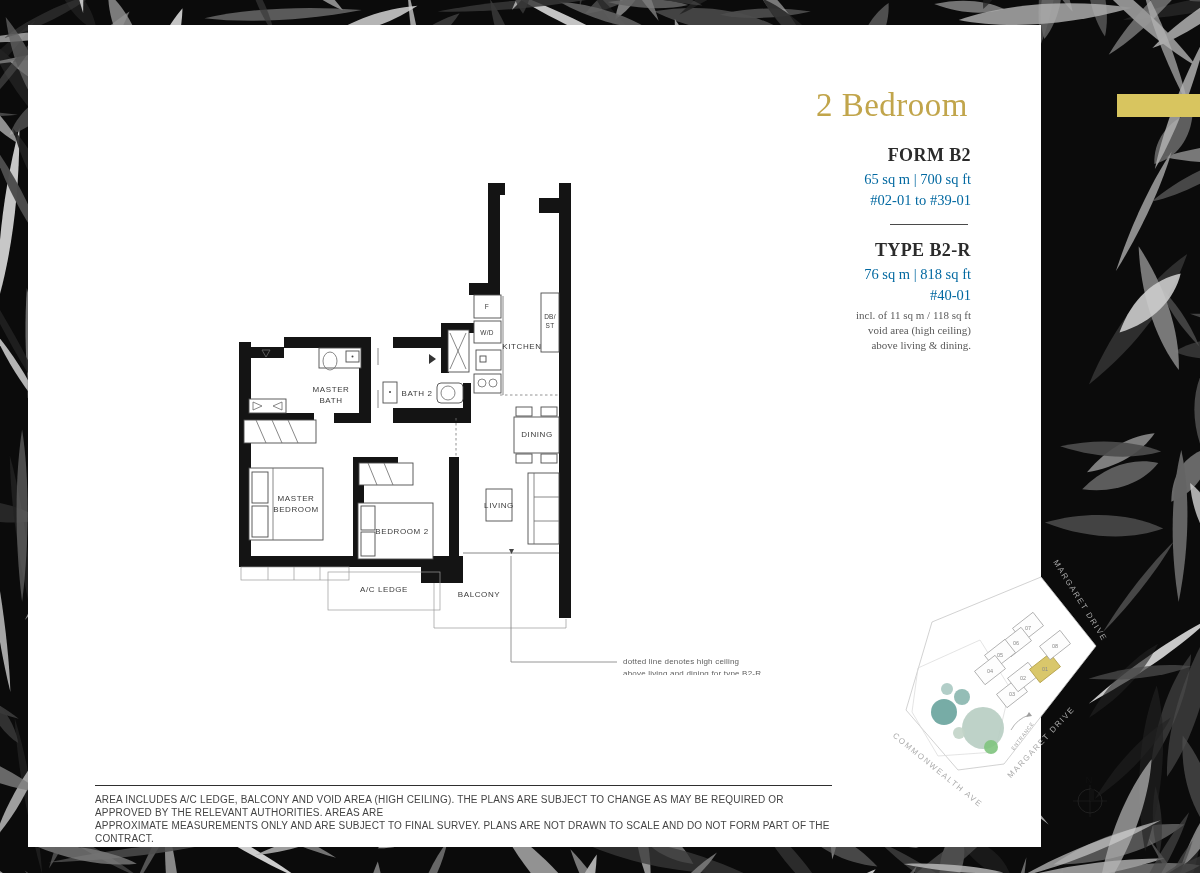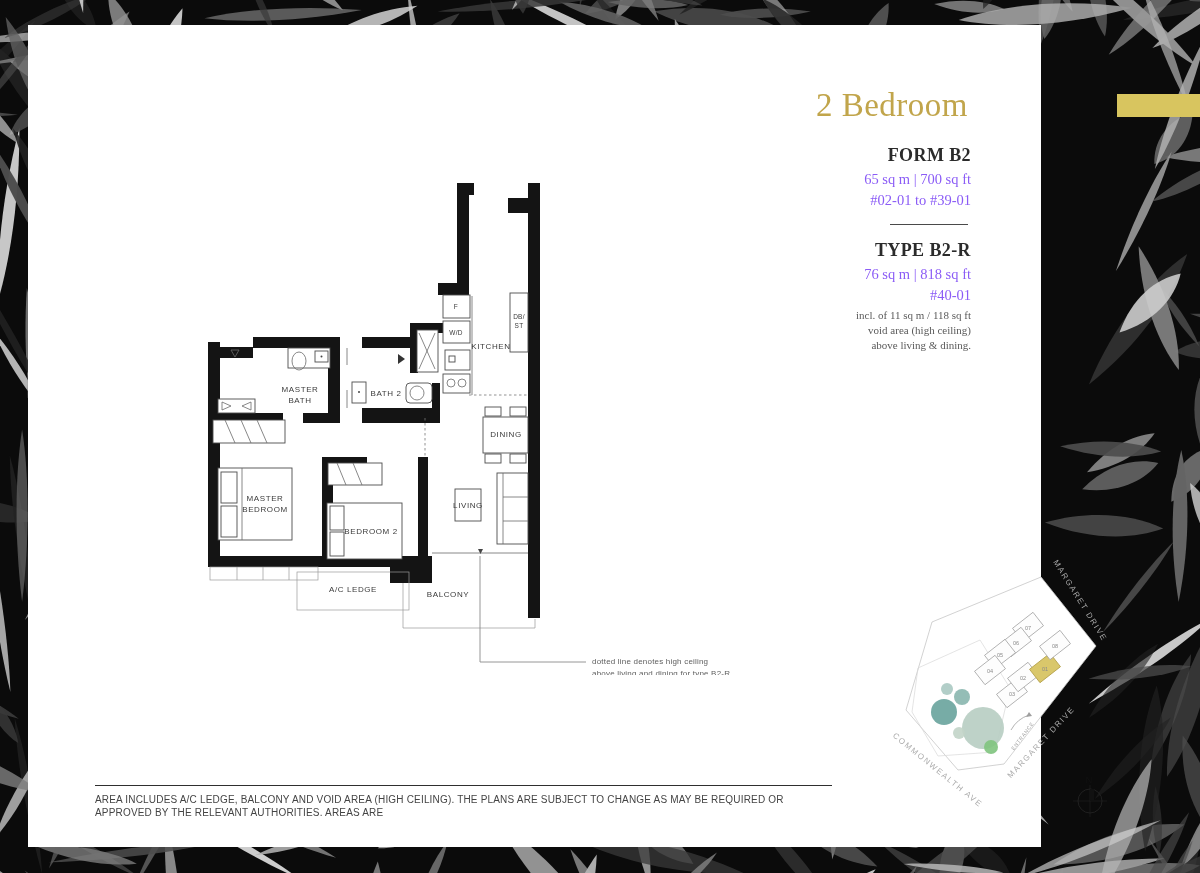--- a/index.html
+++ b/index.html
@@ -6,24 +6,24 @@
   #stage{position:relative;width:1200px;height:873px;overflow:hidden;background:#0b0b0b;
          font-family:"Liberation Sans",sans-serif;}
   #leafLayer{position:absolute;left:0;top:0;z-index:0;}
   #page{position:absolute;left:28px;top:25px;width:1013px;height:822px;background:#ffffff;z-index:2;}
   #goldBar{position:absolute;left:1117px;top:94px;width:83px;height:23px;background:#d8c55f;z-index:3;}
   .title{position:absolute;right:73px;top:62px;font-family:"Liberation Serif",serif;
          font-size:33px;color:#c1a54b;letter-spacing:.5px;white-space:nowrap;}
   .typecol{position:absolute;right:70px;top:120px;width:240px;text-align:right;
            font-family:"Liberation Serif",serif;color:#3a3a3a;}
   .typecol .tname{font-size:18px;font-weight:bold;color:#2b2b2b;letter-spacing:.4px;margin:0 0 5px 0;}
-  .typecol .tline{font-size:14.5px;margin:0 0 4px 0;color:#8b5cf6;}
+  .typecol .tline{font-size:14.5px;margin:0 0 4px 0;color:#0369a1;}
   .typecol .tdiv{border:0;border-top:1px solid #4a4a4a;width:78px;margin:15px 3px 15px auto;}
   .typecol .tnote{font-size:11px;line-height:15px;color:#5a5a5a;margin-top:0;}
-  #planWrap{position:absolute;left:152px;top:140px;}
+  #planWrap{position:absolute;left:183px;top:140px;}
   #mapWrap{position:absolute;left:852px;top:530px;}
   .wall{fill:#141414;}
   .thin{fill:none;stroke:#6a6a6a;stroke-width:0.8;}
   .thinlt{fill:none;stroke:#9a9a9a;stroke-width:0.7;}
   .furn{fill:#ffffff;stroke:#4d4d4d;stroke-width:0.9;}
   .dash{fill:none;stroke:#777;stroke-width:0.8;stroke-dasharray:2.5 2.5;}
   .lead{fill:none;stroke:#8a8a8a;stroke-width:0.9;}
   .lbl{font:8px "Liberation Sans",sans-serif;fill:#3a3a3a;letter-spacing:.6px;text-anchor:middle;}
   .lblS{font:6.5px "Liberation Sans",sans-serif;fill:#3a3a3a;letter-spacing:.3px;text-anchor:middle;}
   .note{font:8px "Liberation Sans",sans-serif;fill:#606060;letter-spacing:.2px;}
@@ -421,18 +421,19 @@
           <line x1="1090" y1="785" x2="1090" y2="817" stroke="#222" stroke-width="0.6"></line>
           <rect x="1090" y="789" width="4" height="12" fill="#111"></rect>
           <text class="compassN" x="1089" y="783">N</text>
         </g>
       </svg>
     </div>
 
     <div id="discRule"></div>
     <div id="discText">
       <div>AREA INCLUDES A/C LEDGE, BALCONY AND VOID AREA (HIGH CEILING). THE PLANS ARE SUBJECT TO CHANGE AS MAY BE REQUIRED OR APPROVED BY THE RELEVANT AUTHORITIES. AREAS ARE</div>
+      <div>APPROXIMATE MEASUREMENTS ONLY AND ARE SUBJECT TO FINAL SURVEY. PLANS ARE NOT DRAWN TO SCALE AND DO NOT FORM PART OF THE CONTRACT.</div>
     </div>
 
   </div>
 
   <div id="goldBar"></div>
 </div>
 
 </body></html>

